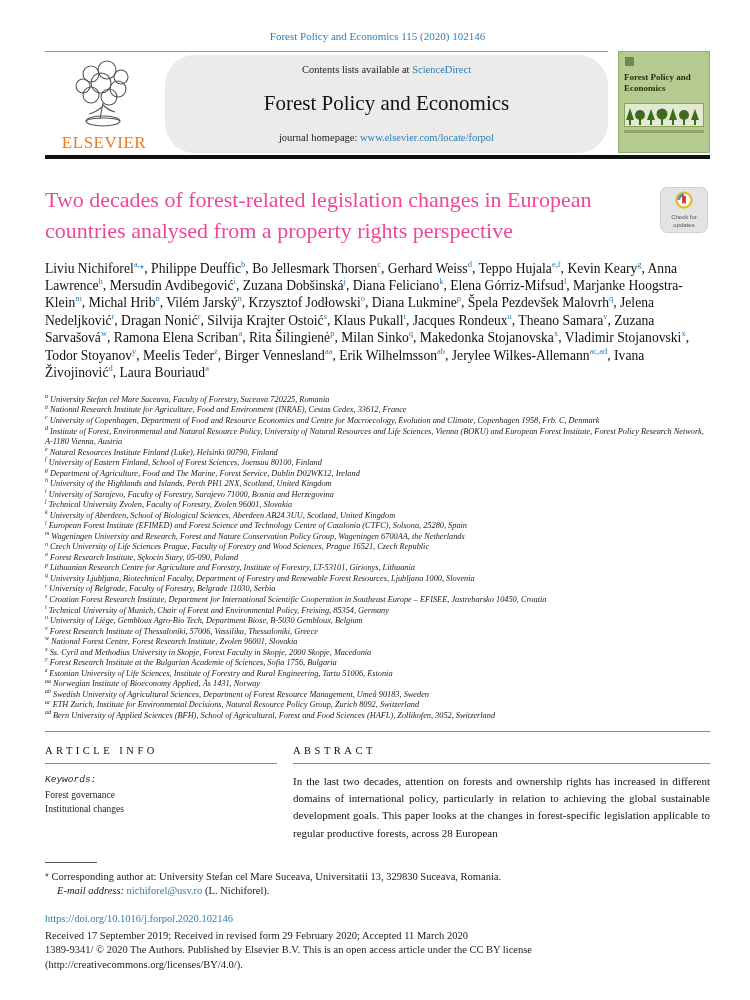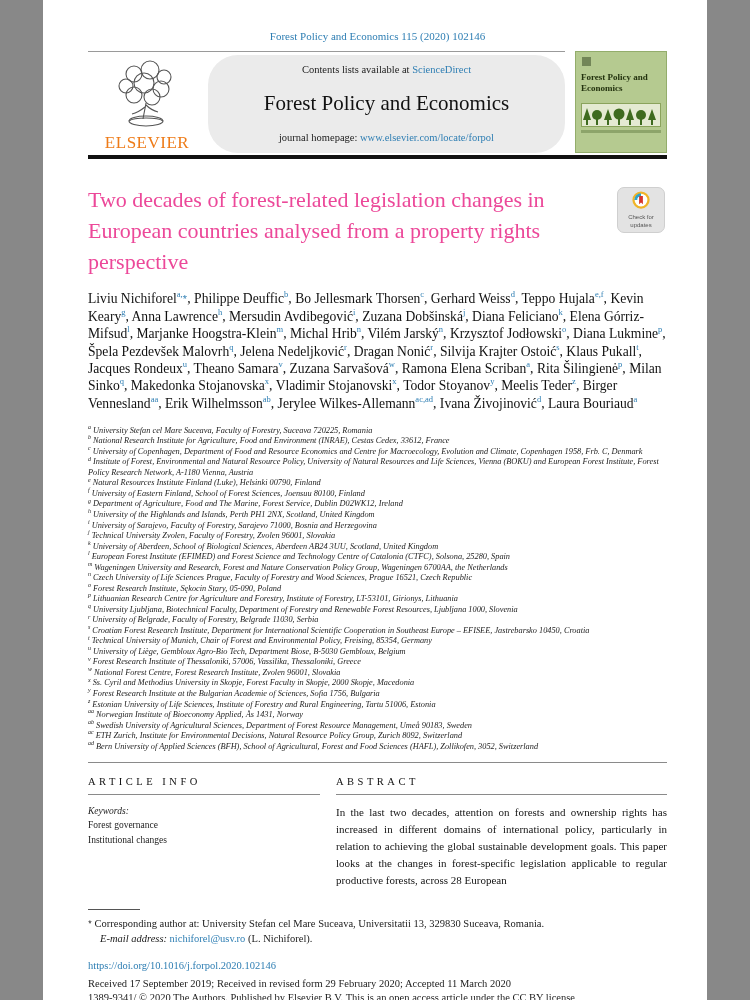--- a/index.html
+++ b/index.html
@@ -1,18 +1,18 @@
 <!DOCTYPE html>
 <html><head>
 <meta charset="utf-8">
 <style>
   html,body{margin:0;padding:0;background:#888;}
   .sheet{
     position:relative;
-    width:664px;height:1000px;
+    width:750px;height:1000px;
     margin:0 auto;
     background:#ffffff;
     font-family:"Liberation Serif", serif;
     color:#1a1a1a;
     overflow:hidden;
     box-sizing:border-box;
     padding:30px 40px 0 45px;
   }
   .journal-ref{
     text-align:center;
@@ -60,21 +60,21 @@
   .authors sup{color:#2e7eb3;font-size:8.5px;line-height:0;}
   
   .affils{margin-top:10px;font-size:8.3px;font-style:italic;line-height:1.27;color:#1c1c1c;}
   .affils sup{font-size:6px;margin-right:2px;line-height:0;}
   
   .section-rule{border:none;border-top:1px solid #8a8a8a;margin:10px 0 0 0;}
   .info-grid{display:grid;grid-template-columns:232px 1fr;column-gap:16px;padding-top:13px;}
   .col-head{font-size:10.5px;letter-spacing:3.5px;color:#111;}
   .head-rule{border:none;border-top:1px solid #8a8a8a;margin:7px 0 0 0;}
   .keywords{margin-top:9px;font-size:9.5px;line-height:1.5;color:#1c1c1c;}
-  .kw-label{font-style:italic;}
+  .kw-label{font-style:italic;font-family:Liberation Mono, monospace;}
   .abstract-text{margin-top:9px;font-size:11px;line-height:1.55;text-align:justify;color:#141414;}
   
   .fn{margin-top:20px;}
   .fn-rule{width:52px;border:none;border-top:1px solid #555;margin:0 0 5px 0;}
   .fn-line{font-size:10.5px;line-height:1.45;}
   .fn-line sup{font-size:7px;}
   .fn-email{padding-left:12px;}
   .em{font-style:italic;}
   .bottom{margin-top:13px;font-size:10.5px;line-height:1.38;color:#1c1c1c;}
   .bottom .doi{display:block;margin-bottom:3px;}

